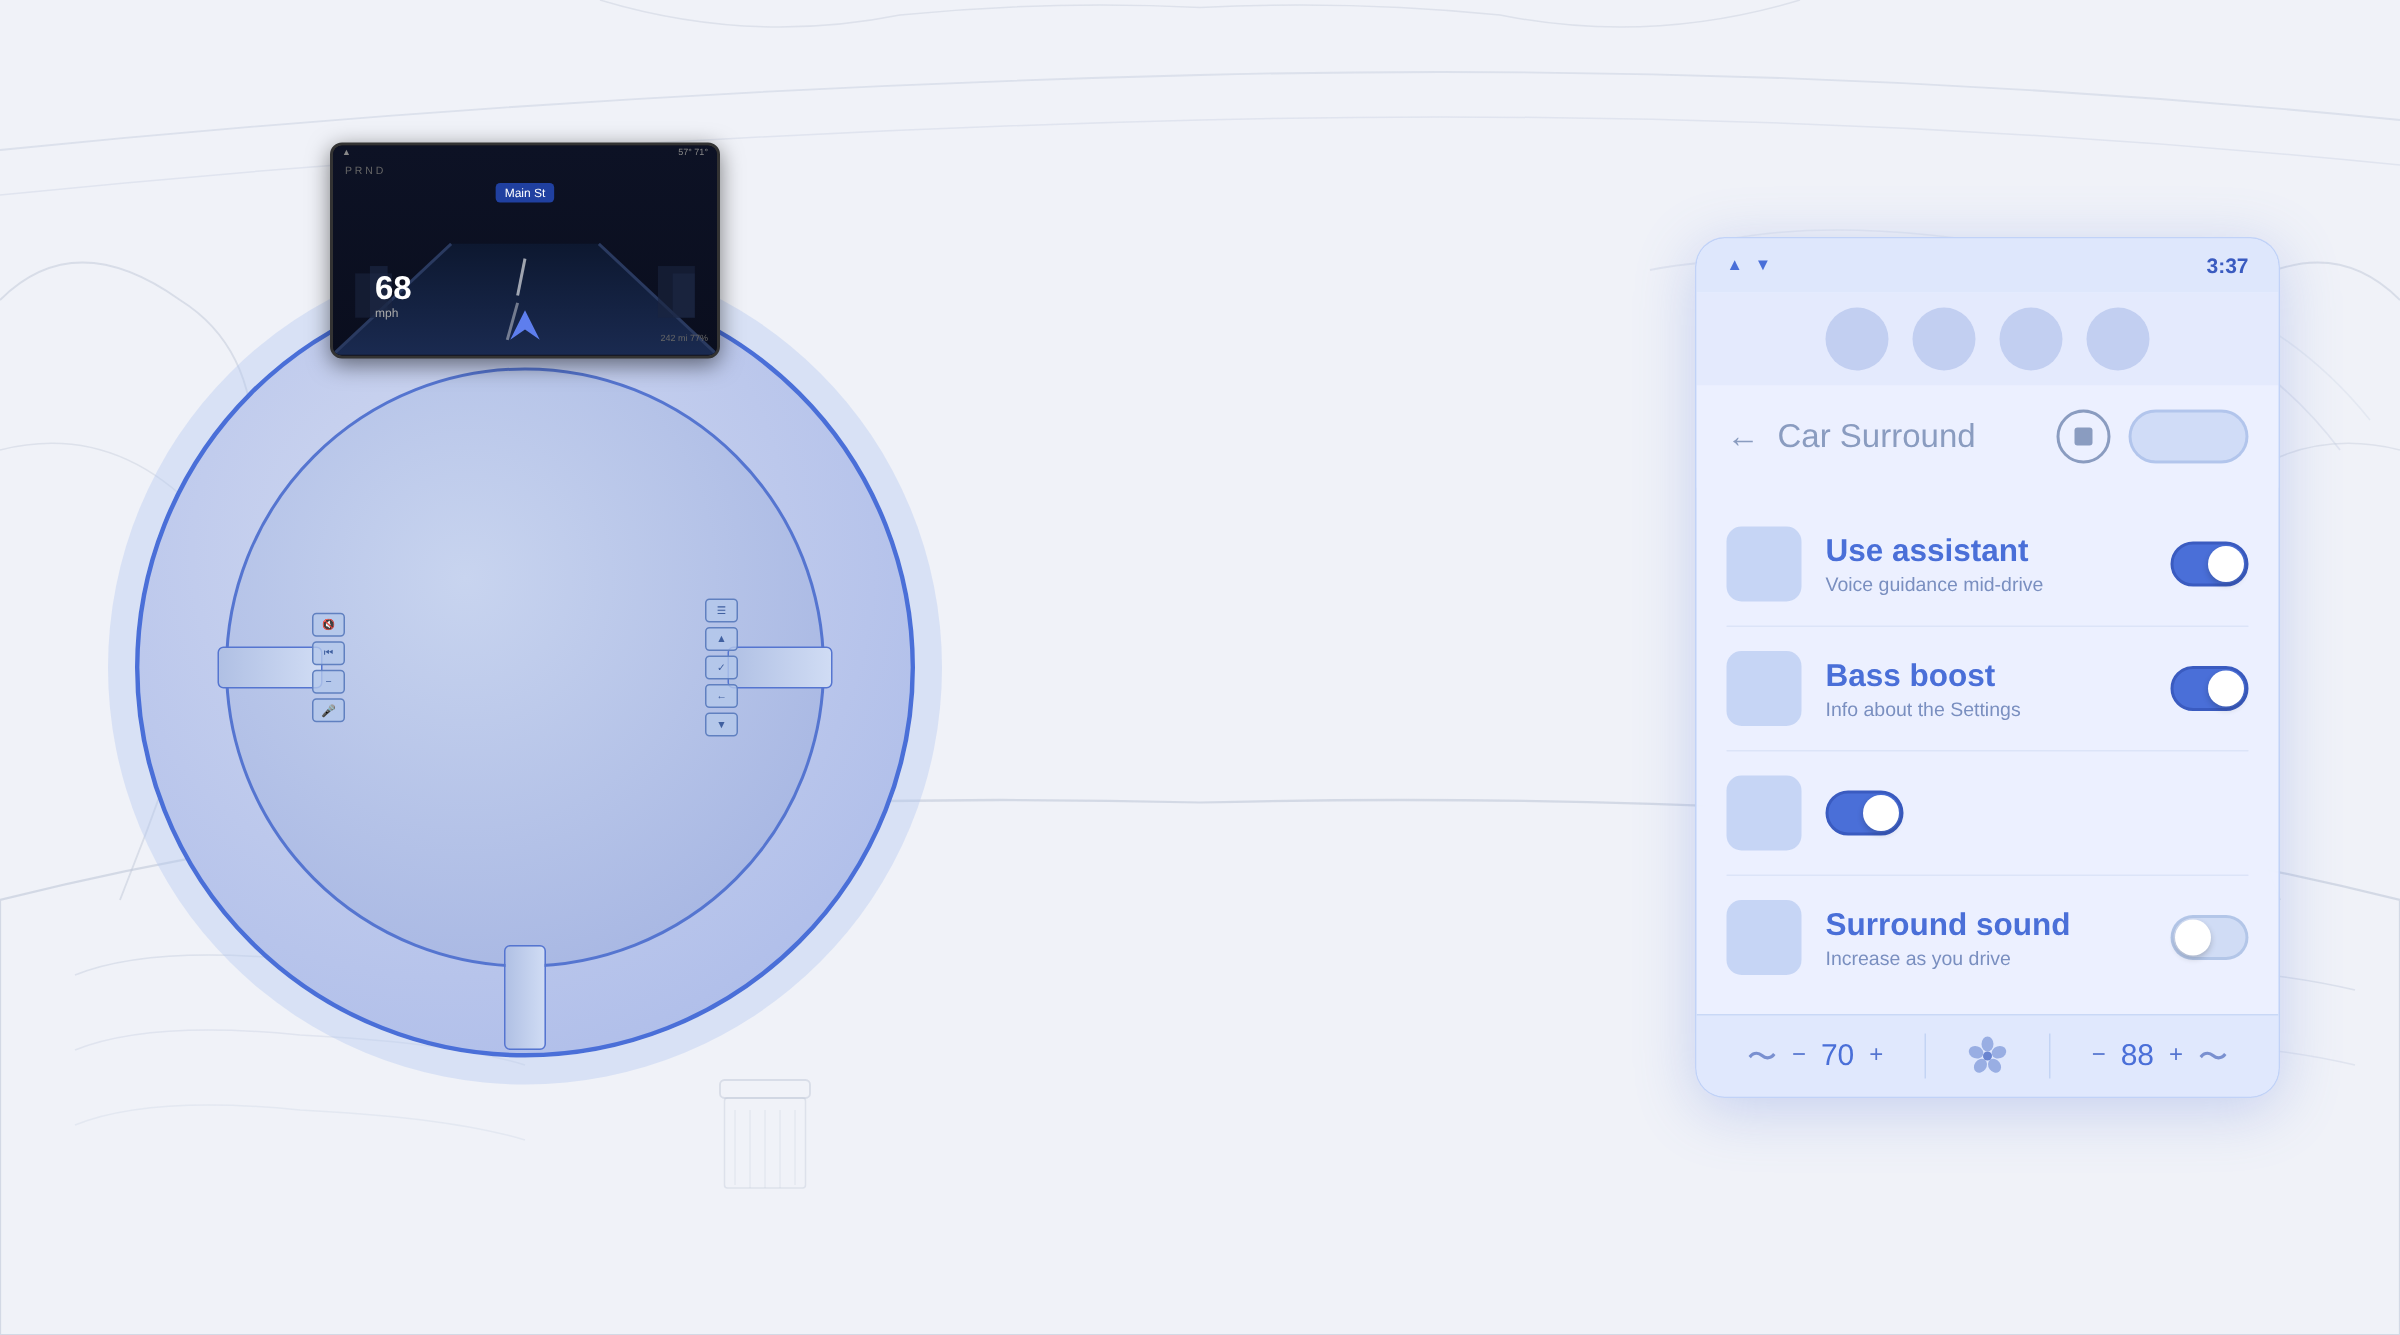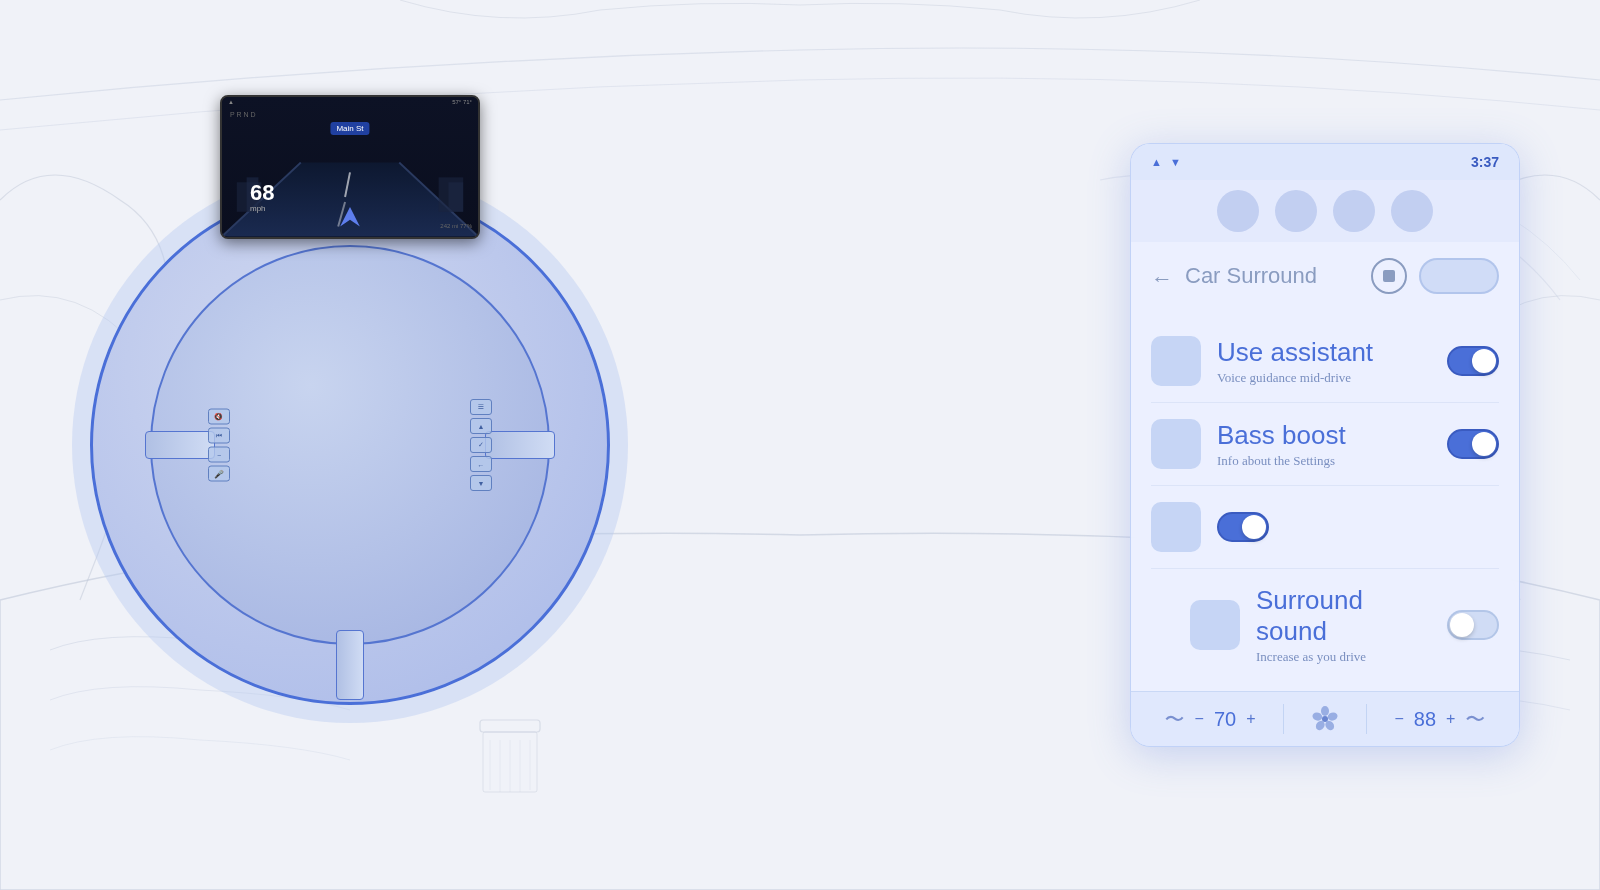--- a/index.html
+++ b/index.html
@@ -300,46 +300,44 @@
     .setting-item {
       display: flex;
       align-items: center;
       padding: 16px 0;
       gap: 16px;
       border-bottom: 1px solid rgba(160,180,220,0.2);
     }
 
     .setting-item:last-child {
       border-bottom: none;
-      margin-left: 39px;
     }
 
     .setting-icon-box {
       width: 50px;
       height: 50px;
       background: rgba(160,185,235,0.5);
       border-radius: 10px;
       flex-shrink: 0;
     }
 
     .setting-text {
       flex: 1;
     }
 
     .setting-title {
-      font-size: 26px;
-      font-weight: 400;
+      font-size: 21px;
+      font-weight: 700;
       color: #4a6fd8;
     }
 
     .setting-desc {
       font-size: 13px;
       color: #7a8fc0;
       margin-top: 2px;
-      font-family: Liberation Serif, serif;
     }
 
     
     .toggle {
       width: 52px;
       height: 30px;
       border-radius: 15px;
       background: #4a6fd8;
       position: relative;
       flex-shrink: 0;

